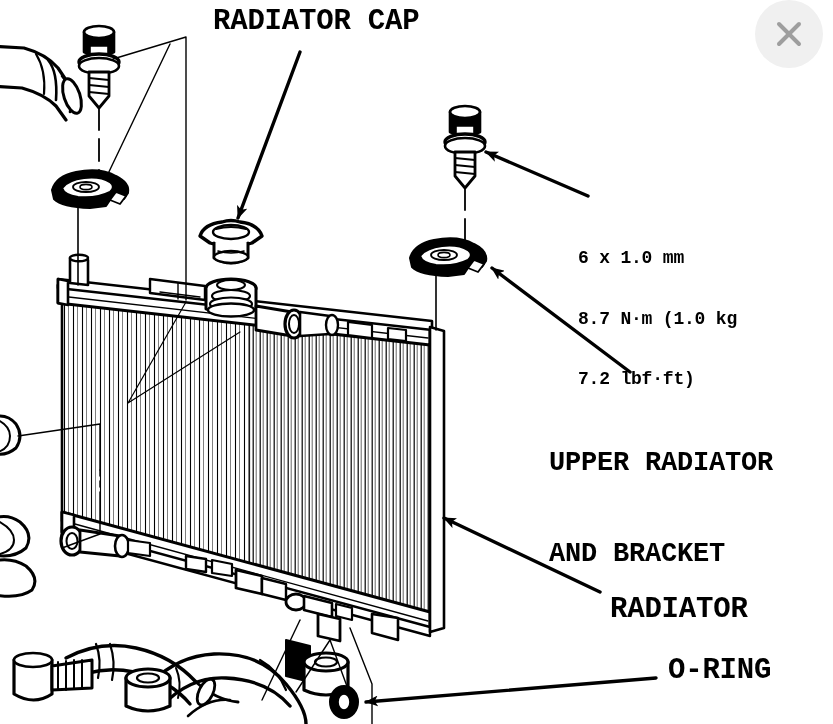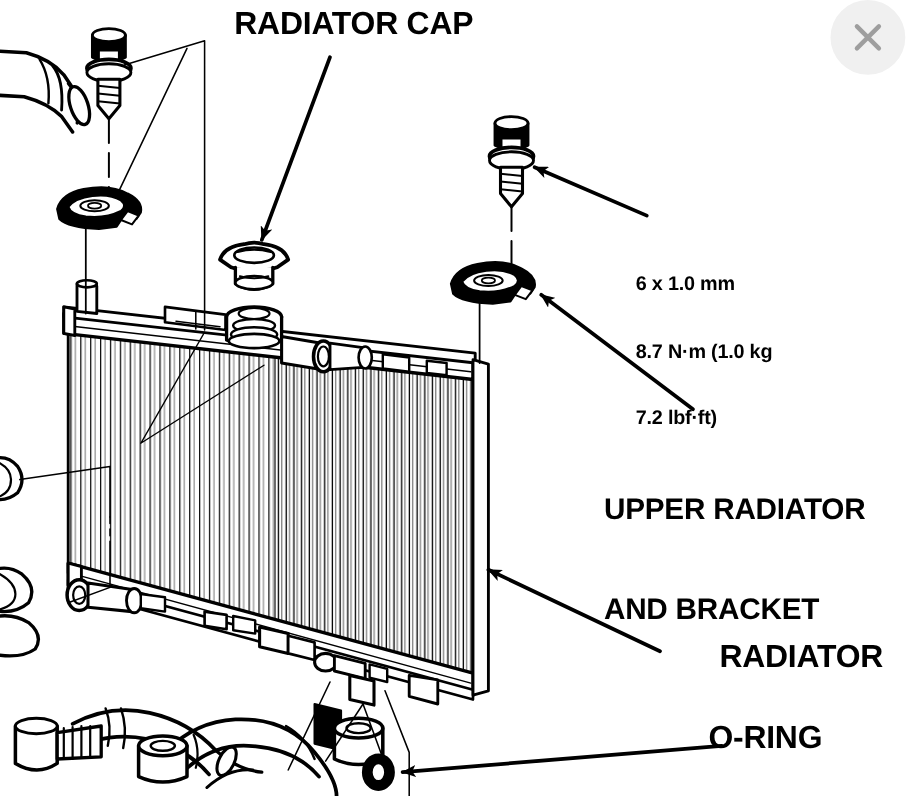--- a/index.html
+++ b/index.html
@@ -20,36 +20,36 @@
   }
   #diagram-svg {
     position: absolute;
     left: 0;
     top: 0;
     width: 833px;
     height: 724px;
   }
   .label {
     position: absolute;
-    font-family: Liberation Sans, sans-serif;
+    font-family: Liberation Mono, monospace;
     font-weight: bold;
     color: #000000;
     white-space: pre;
     line-height: 1.12;
     letter-spacing: -0.2px;
   }
   .label-lg { font-size: 29px; }
   .label-md { font-size: 27px; }
   .label-spec { font-size: 18px; }
 
   #label-radiator-cap { left: 213px; top: 6px; }
   #label-spec-block   { left: 578px; top: 208px; }
   #label-upper-bracket{ left: 549px; top: 388px; }
-  #label-radiator     { left: 610px; top: 581px; margin-left: 44px; }
-  #label-oring        { left: 644px; top: 655px; }
+  #label-radiator     { left: 610px; top: 594px; }
+  #label-oring        { left: 668px; top: 655px; }
 
   #close-button {
     position: absolute;
     left: 755px;
     top: 0px;
     width: 68px;
     height: 68px;
     border-radius: 50%;
     background: #f0f0f0;
     border: none;

